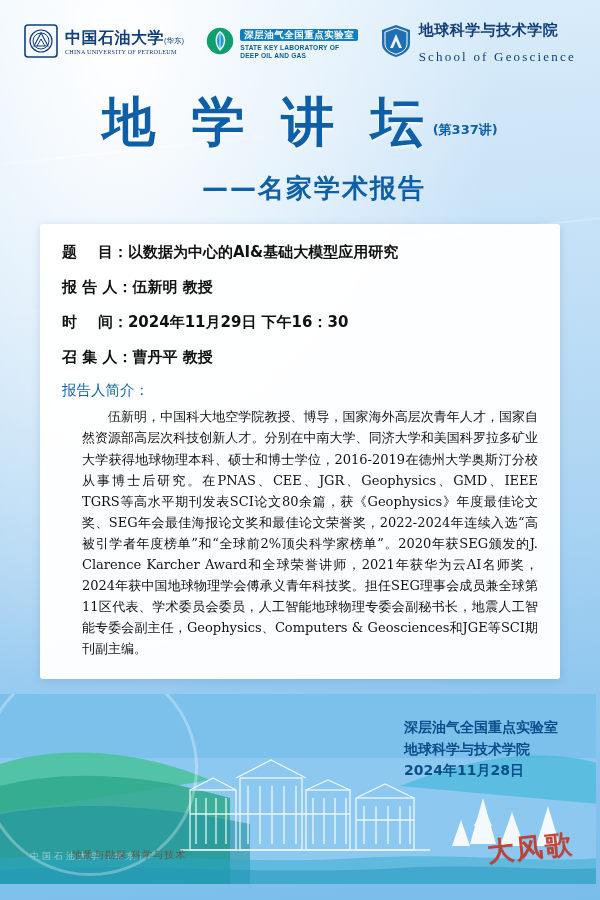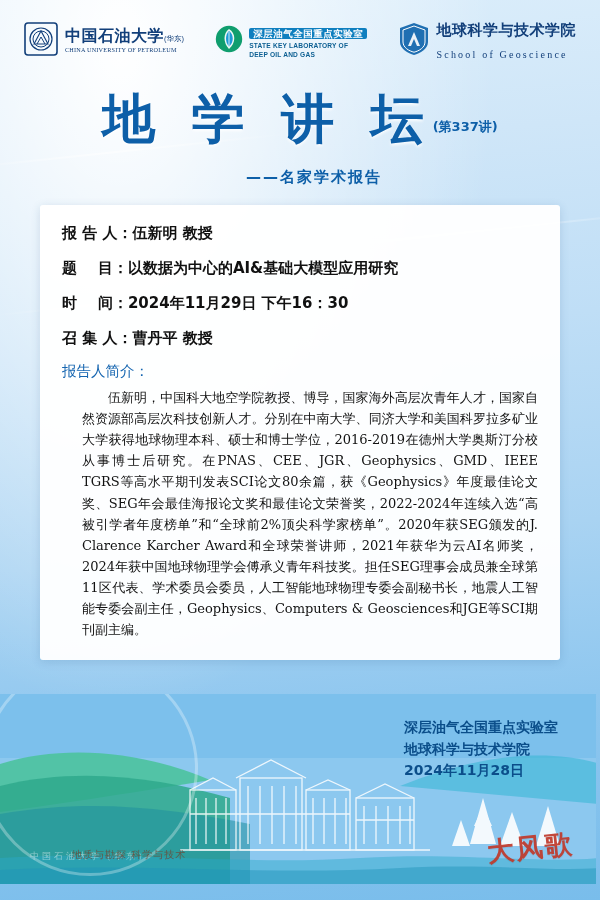--- a/index.html
+++ b/index.html
@@ -86,21 +86,21 @@
     font-weight: bold;
     color: #0c5f92;
     line-height: 1.25;
     margin-top: 2px;
     letter-spacing: .2px;
   }
 
   .logo3 .l3-cn { font-size: 15px; }
   .logo3 .l3-en {
     font-family: "Liberation Serif", serif;
-    font-size: 10px;
+    font-size: 13px;
     color: #123f7a;
     letter-spacing: 2.2px;
     margin-top: 11px;
   }
 
   
   .title-block {
     margin-top: 20px;
     text-align: center;
     position: relative;
@@ -118,21 +118,21 @@
     font-family: "DejaVu Sans", sans-serif;
     font-size: 13px;
     font-weight: bold;
     color: #0d5fa8;
     vertical-align: 6px;
     letter-spacing: 0;
   }
   .sub-title {
     margin-top: 12px;
     font-family: "DejaVu Sans", sans-serif;
-    font-size: 15px;
+    font-size: 26px;
     font-weight: bold;
     color: #0d5fa8;
     letter-spacing: 2px;
     padding-left: 28px;
   }
 
   
   .card {
     position: relative;
     margin: 18px 40px 0 40px;
@@ -308,27 +308,27 @@
   <div class="title-block">
     <div>
       <span class="main-title">地 学 讲 坛</span><span class="lecture-no">(第337讲)</span>
     </div>
     <div class="sub-title">——名家学术报告</div>
   </div>
 
   <div class="card">
 
     <div class="info-row">
+      <span class="info-label">题    目：</span>
+      <span class="info-value">以数据为中心的AI&amp;基础大模型应用研究</span>
+    </div>
+
+    <div class="info-row">
       <span class="info-label">报 告 人：</span>
       <span class="info-value">伍新明  教授</span>
-    </div>
-
-    <div class="info-row">
-      <span class="info-label">题    目：</span>
-      <span class="info-value">以数据为中心的AI&amp;基础大模型应用研究</span>
     </div>
 
     <div class="info-row">
       <span class="info-label">时    间：</span>
       <span class="info-value">2024年11月29日 下午16：30</span>
     </div>
 
 
     <div class="info-row">
       <span class="info-label">召 集 人：</span>

